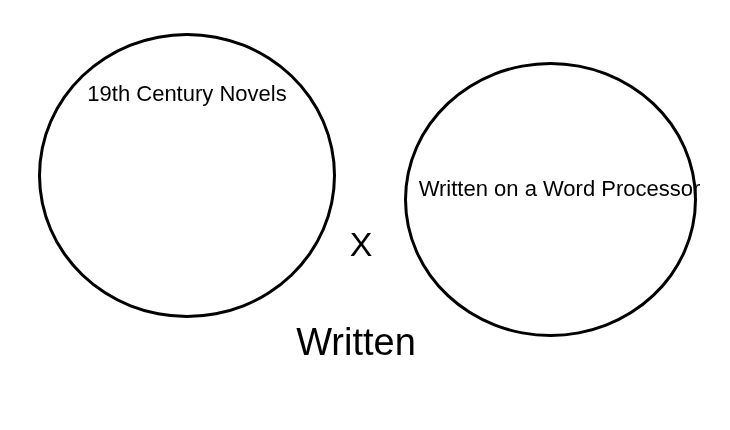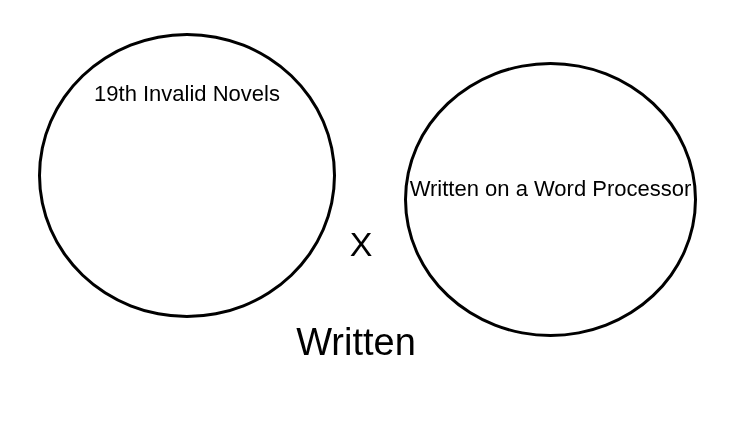--- a/index.html
+++ b/index.html
@@ -45,20 +45,21 @@
   }
   .label-left {
     left: 38px;
     top: 82px;
     width: 298px;
   }
   .label-right {
     left: 404px;
     top: 177px;
     width: 293px;
+    padding-left: 9px;
   }
   .x-marker {
     position: absolute;
     left: 326px;
     top: 226px;
     width: 70px;
     text-align: center;
     font-size: 34px;
     line-height: 36px;
     color: #000000;
@@ -76,21 +77,21 @@
 </style>
 </head>
 <body>
 
 <div class="canvas">
 
   <div class="venn-circle circle-left"></div>
 
   <div class="venn-circle circle-right"></div>
 
-  <div class="circle-label label-left">19th Invalid Novels</div>
+  <div class="circle-label label-left">19th Century Novels</div>
 
   <div class="circle-label label-right">Written on a Word Processor</div>
 
   <div class="x-marker">X</div>
 
   <div class="verdict">Written</div>
 
 </div>
 
 </body></html>

